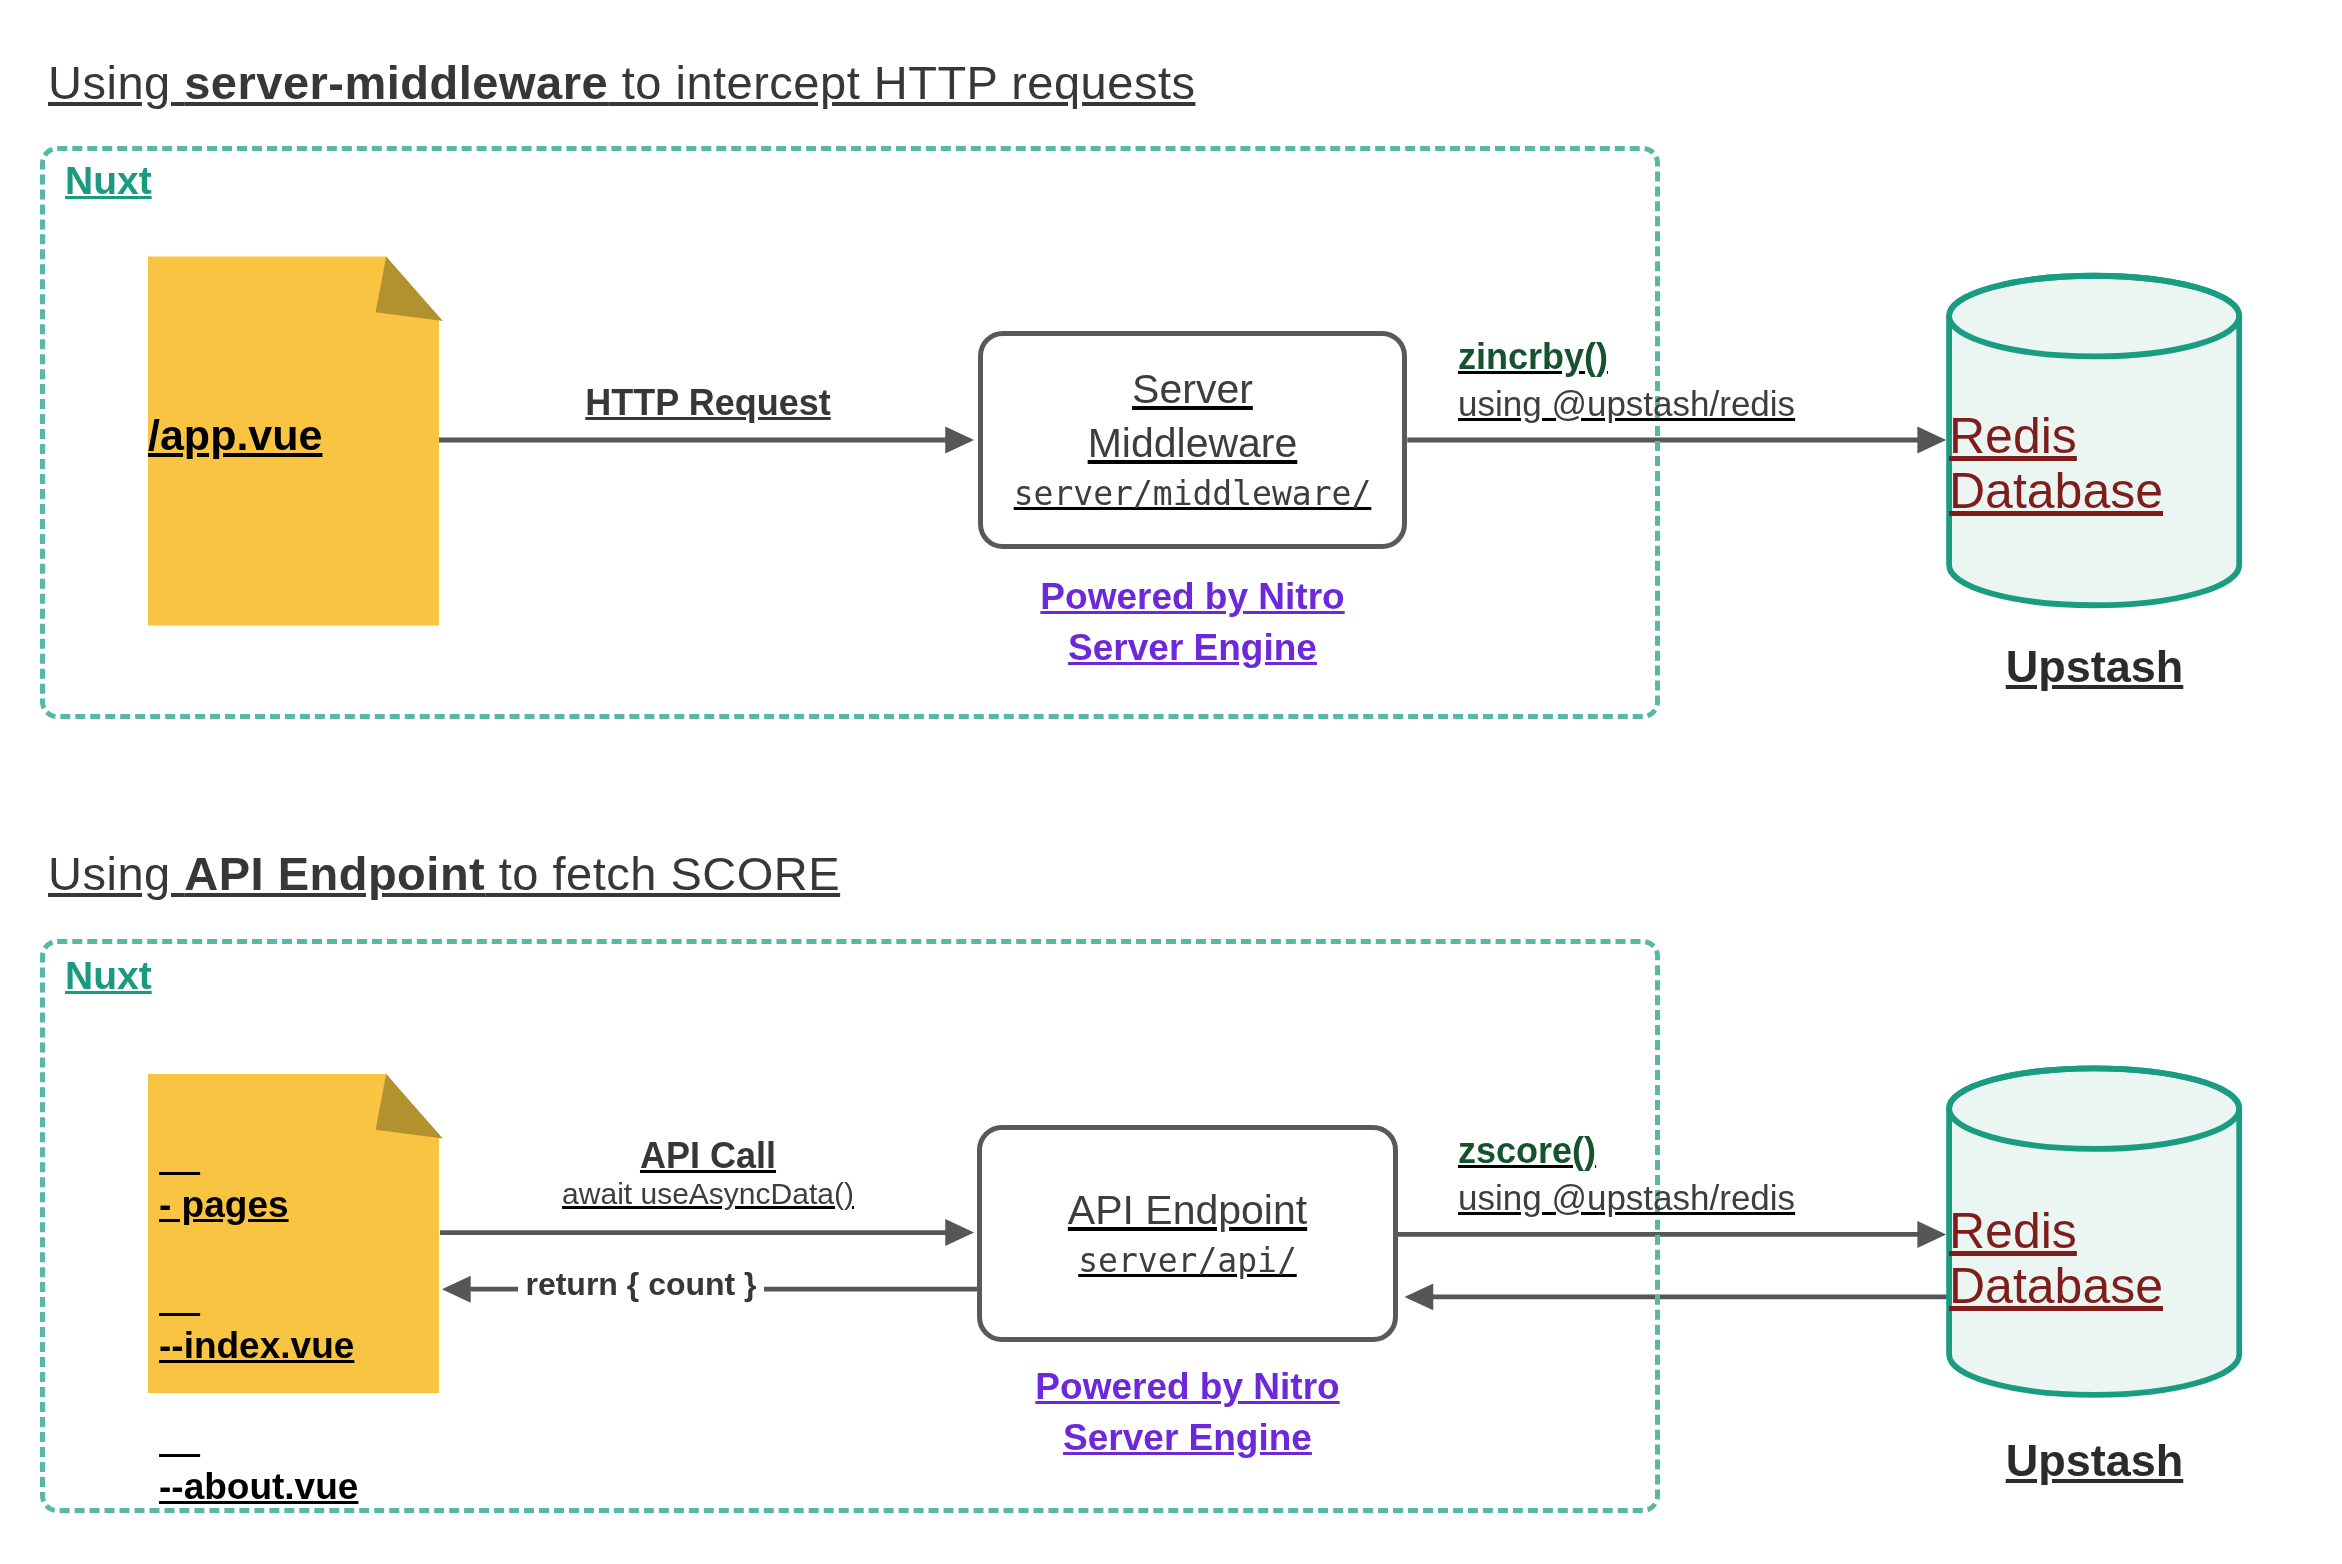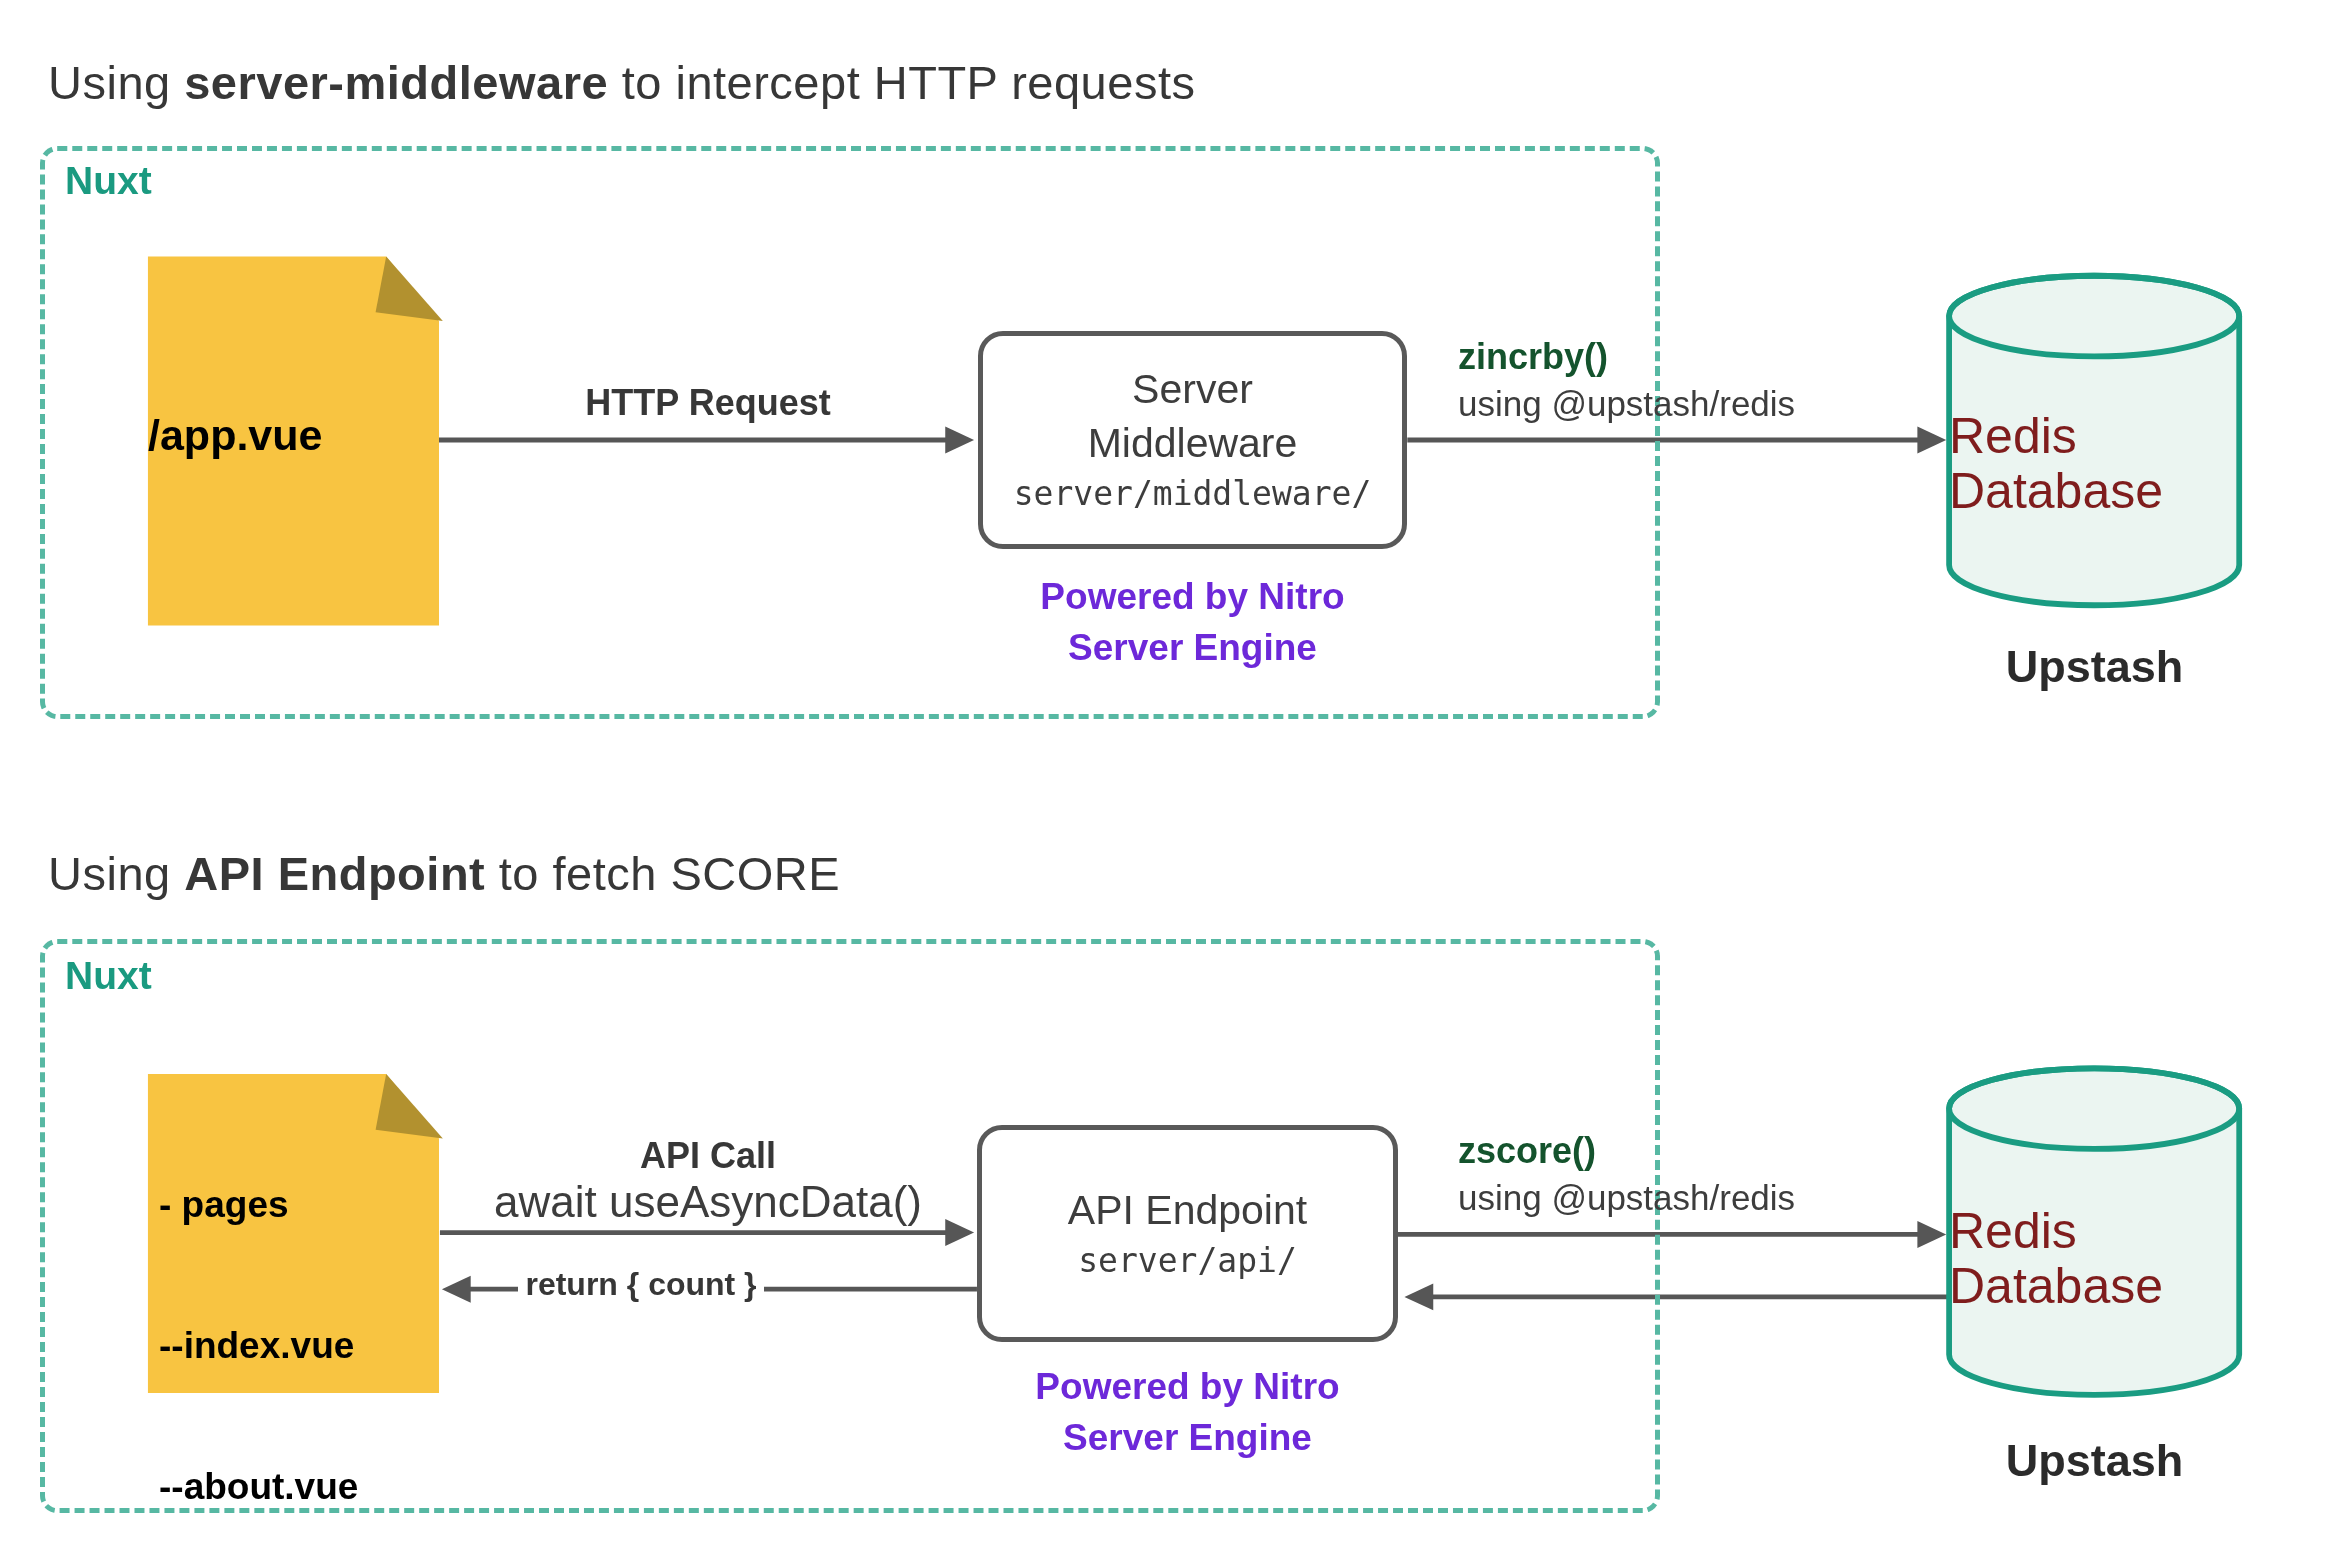--- a/index.html
+++ b/index.html
@@ -4,21 +4,21 @@
 <style>
   html, body { margin: 0; padding: 0; background: #ffffff; }
   .canvas {
     position: relative;
     width: 2342px;
     height: 1564px;
     background: #ffffff;
     font-family: "Liberation Sans", sans-serif;
     overflow: hidden;
   }
-  .abs { position: absolute; }
+  .abs { position: absolute; text-decoration: underline; }
 
   .svg-layer { position: absolute; left: 0; top: 0; width: 2342px; height: 1564px; }
 
   .section-title {
     font-size: 47px;
     color: #373737;
     white-space: nowrap;
     letter-spacing: 0.5px;
   }
   .section-title b { font-weight: 700; }
@@ -51,21 +51,21 @@
 
   .arrow-label {
     text-align: center;
     font-size: 36px;
     font-weight: 700;
     color: #373737;
     white-space: nowrap;
   }
   .arrow-sublabel {
     text-align: center;
-    font-size: 44px;
+    font-size: 30px;
     font-weight: 400;
     color: #3d3d3d;
     white-space: nowrap;
   }
   .return-label span {
     display: inline-block;
     background: #ffffff;
     padding: 0 7.7px;
     font-size: 32px;
     font-weight: 700;

